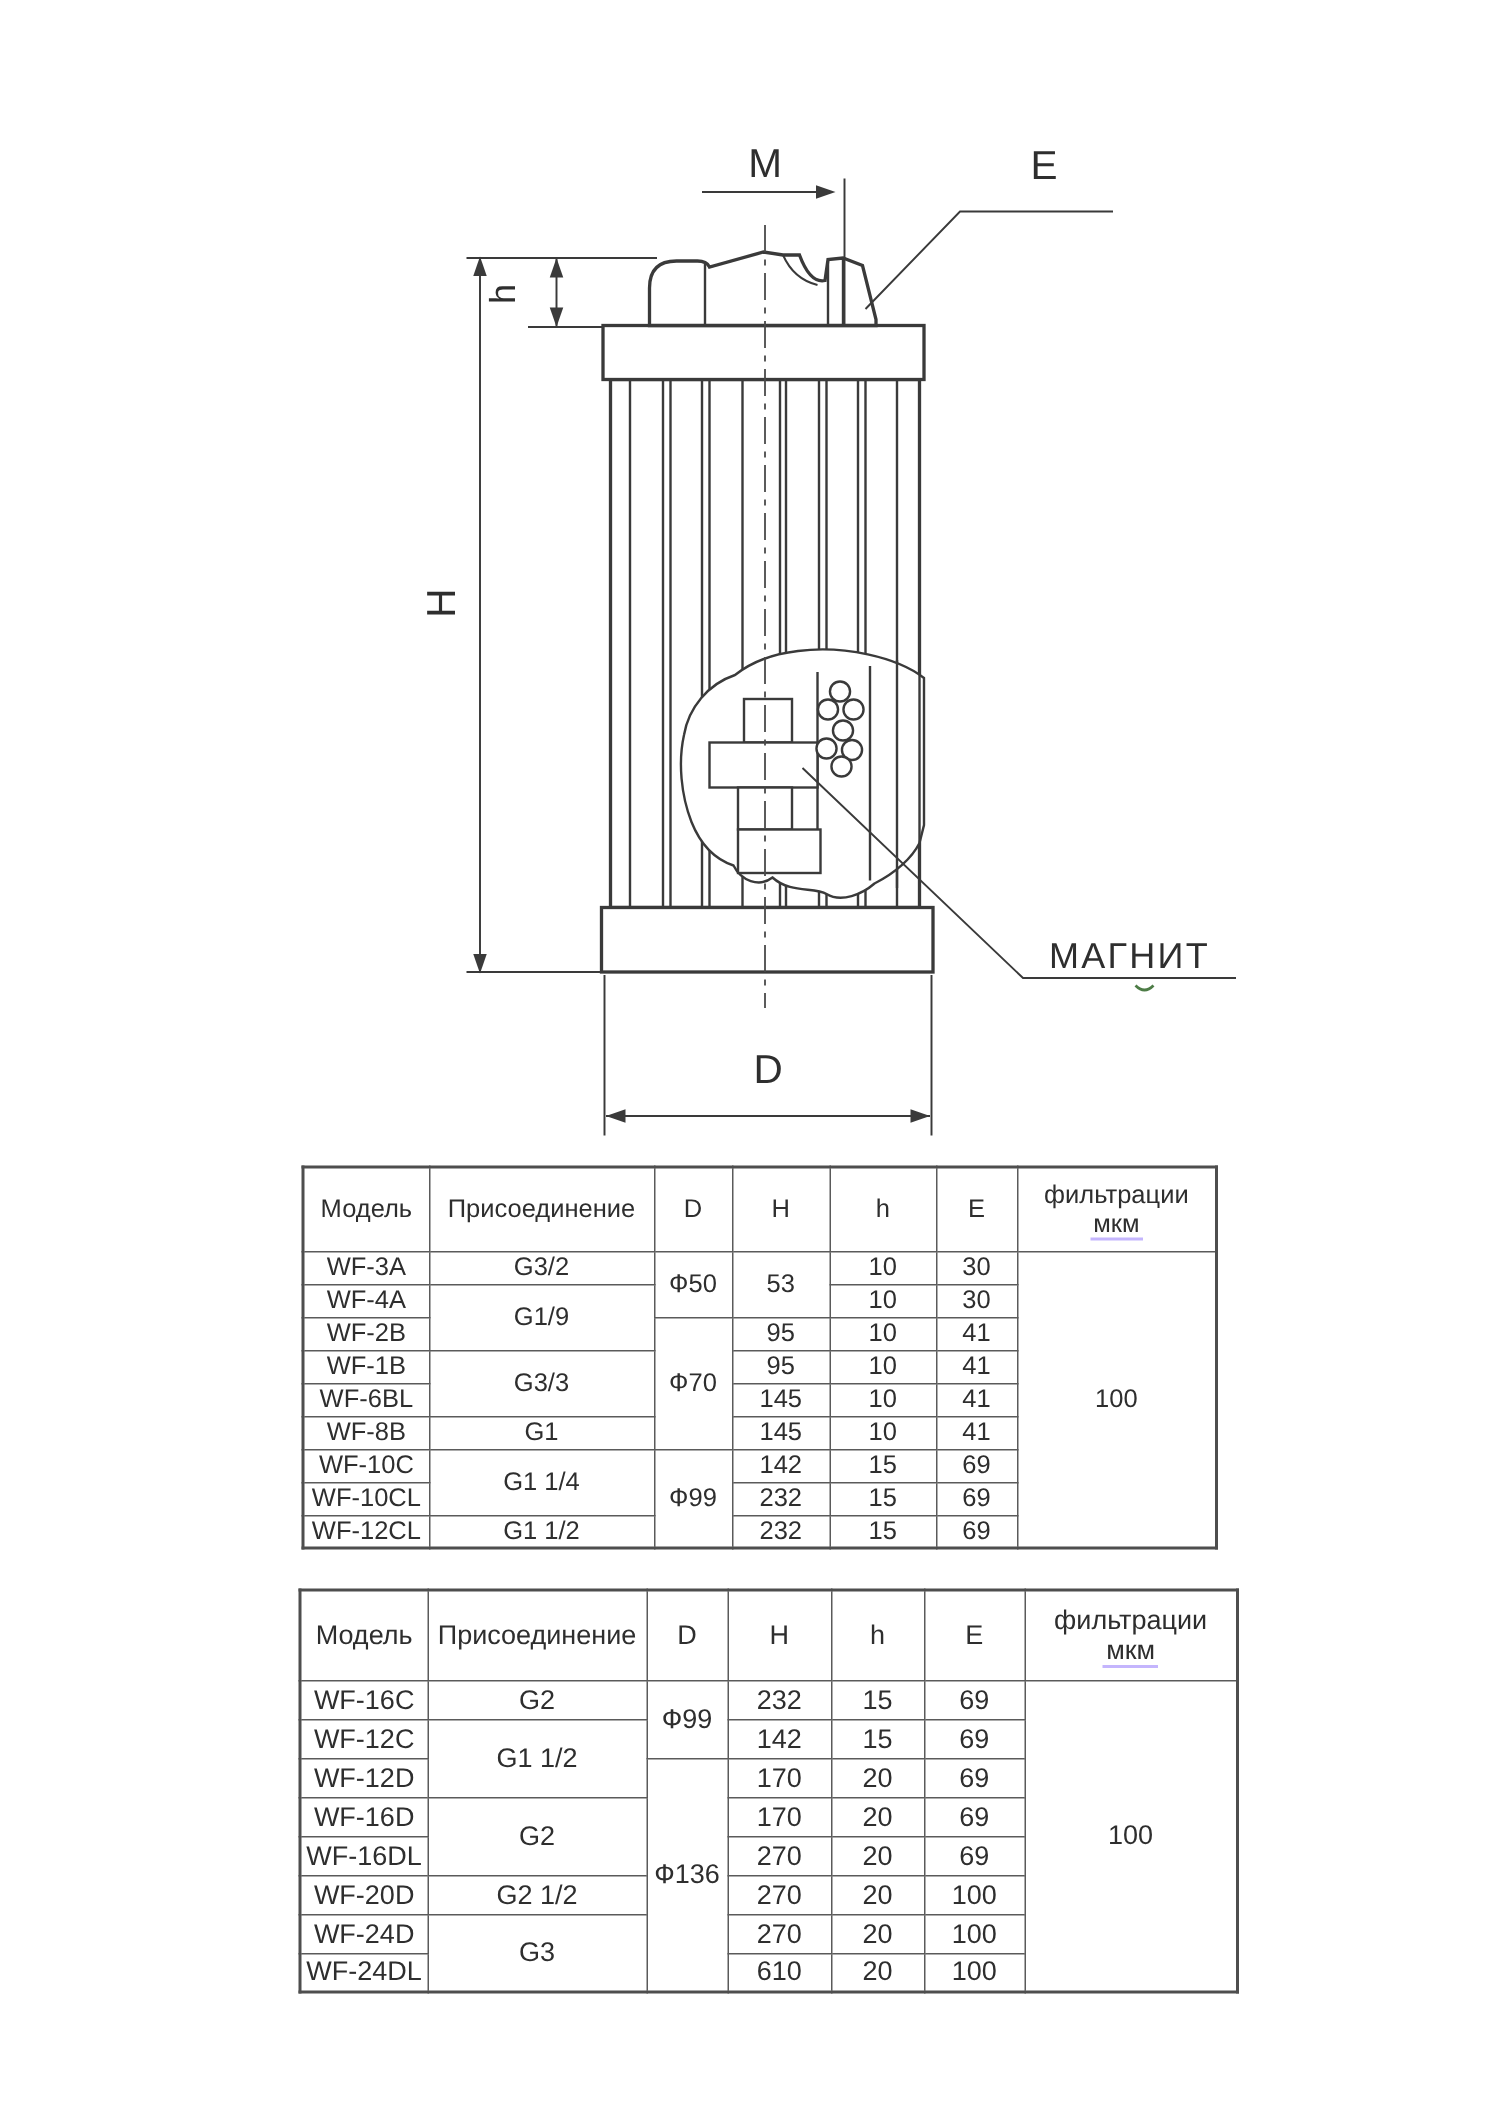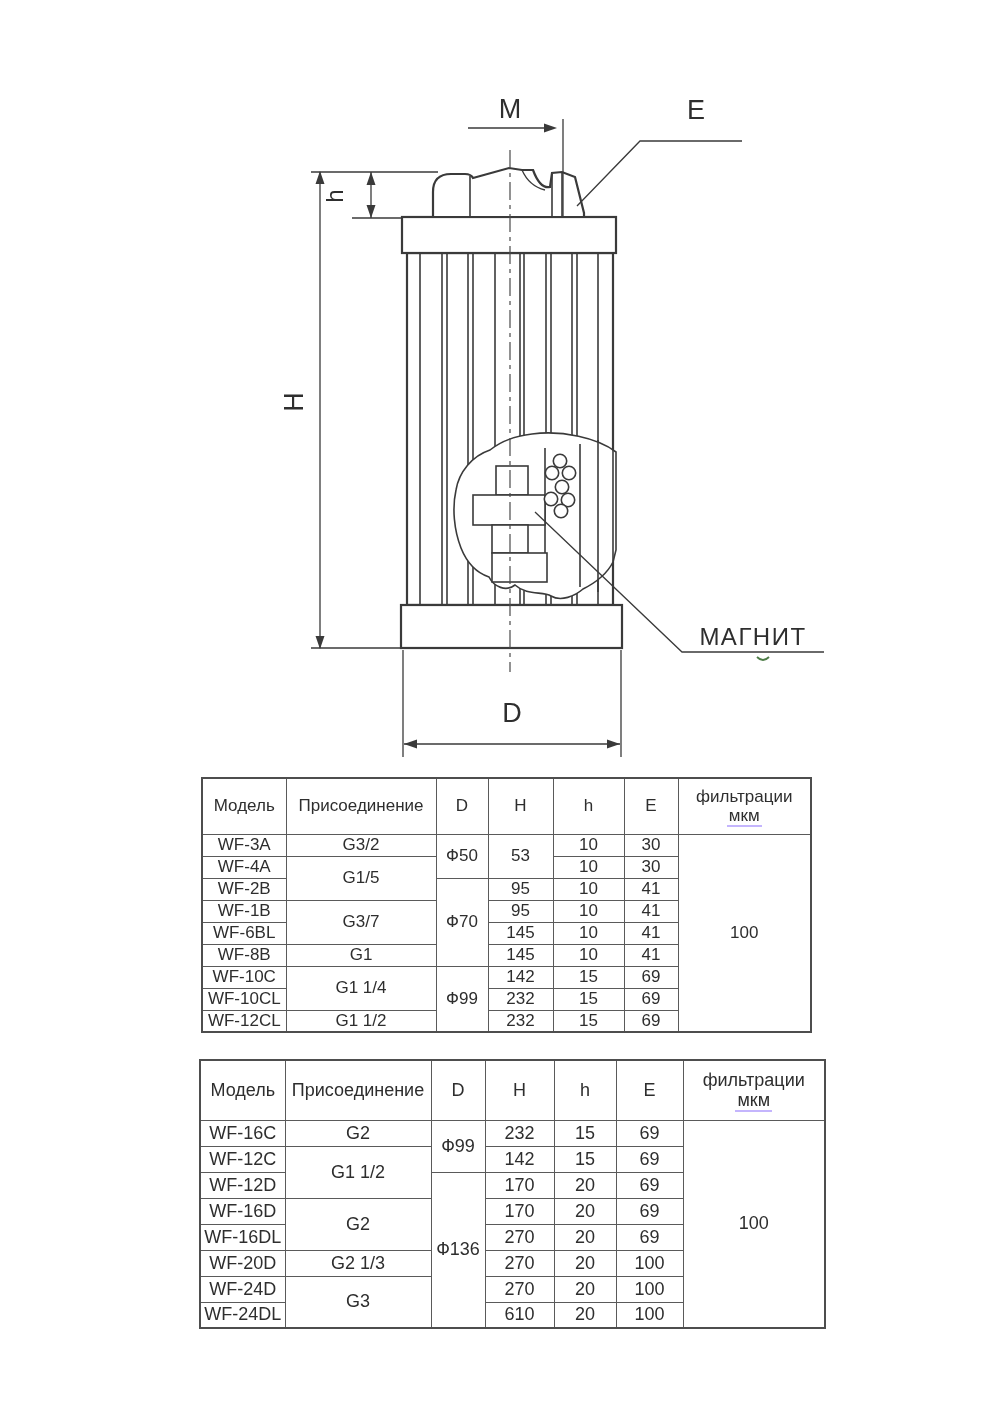--- a/index.html
+++ b/index.html
@@ -193,34 +193,34 @@
           <td>WF-3A</td>
           <td>G3/2</td>
           <td rowspan="2">Ф50</td>
           <td rowspan="2">53</td>
           <td>10</td>
           <td>30</td>
           <td rowspan="9">100</td>
         </tr>
         <tr>
           <td>WF-4A</td>
-          <td rowspan="2">G1/5</td>
+          <td rowspan="2">G1/9</td>
           <td>10</td>
           <td>30</td>
         </tr>
         <tr>
           <td>WF-2B</td>
           <td rowspan="4">Ф70</td>
           <td>95</td>
           <td>10</td>
           <td>41</td>
         </tr>
         <tr>
           <td>WF-1B</td>
-          <td rowspan="2">G3/7</td>
+          <td rowspan="2">G3/3</td>
           <td>95</td>
           <td>10</td>
           <td>41</td>
         </tr>
         <tr>
           <td>WF-6BL</td>
           <td>145</td>
           <td>10</td>
           <td>41</td>
         </tr>
@@ -313,21 +313,21 @@
           <td>69</td>
         </tr>
         <tr>
           <td>WF-16DL</td>
           <td>270</td>
           <td>20</td>
           <td>69</td>
         </tr>
         <tr>
           <td>WF-20D</td>
-          <td>G2 1/3</td>
+          <td>G2 1/2</td>
           <td>270</td>
           <td>20</td>
           <td>100</td>
         </tr>
         <tr>
           <td>WF-24D</td>
           <td rowspan="2">G3</td>
           <td>270</td>
           <td>20</td>
           <td>100</td>

